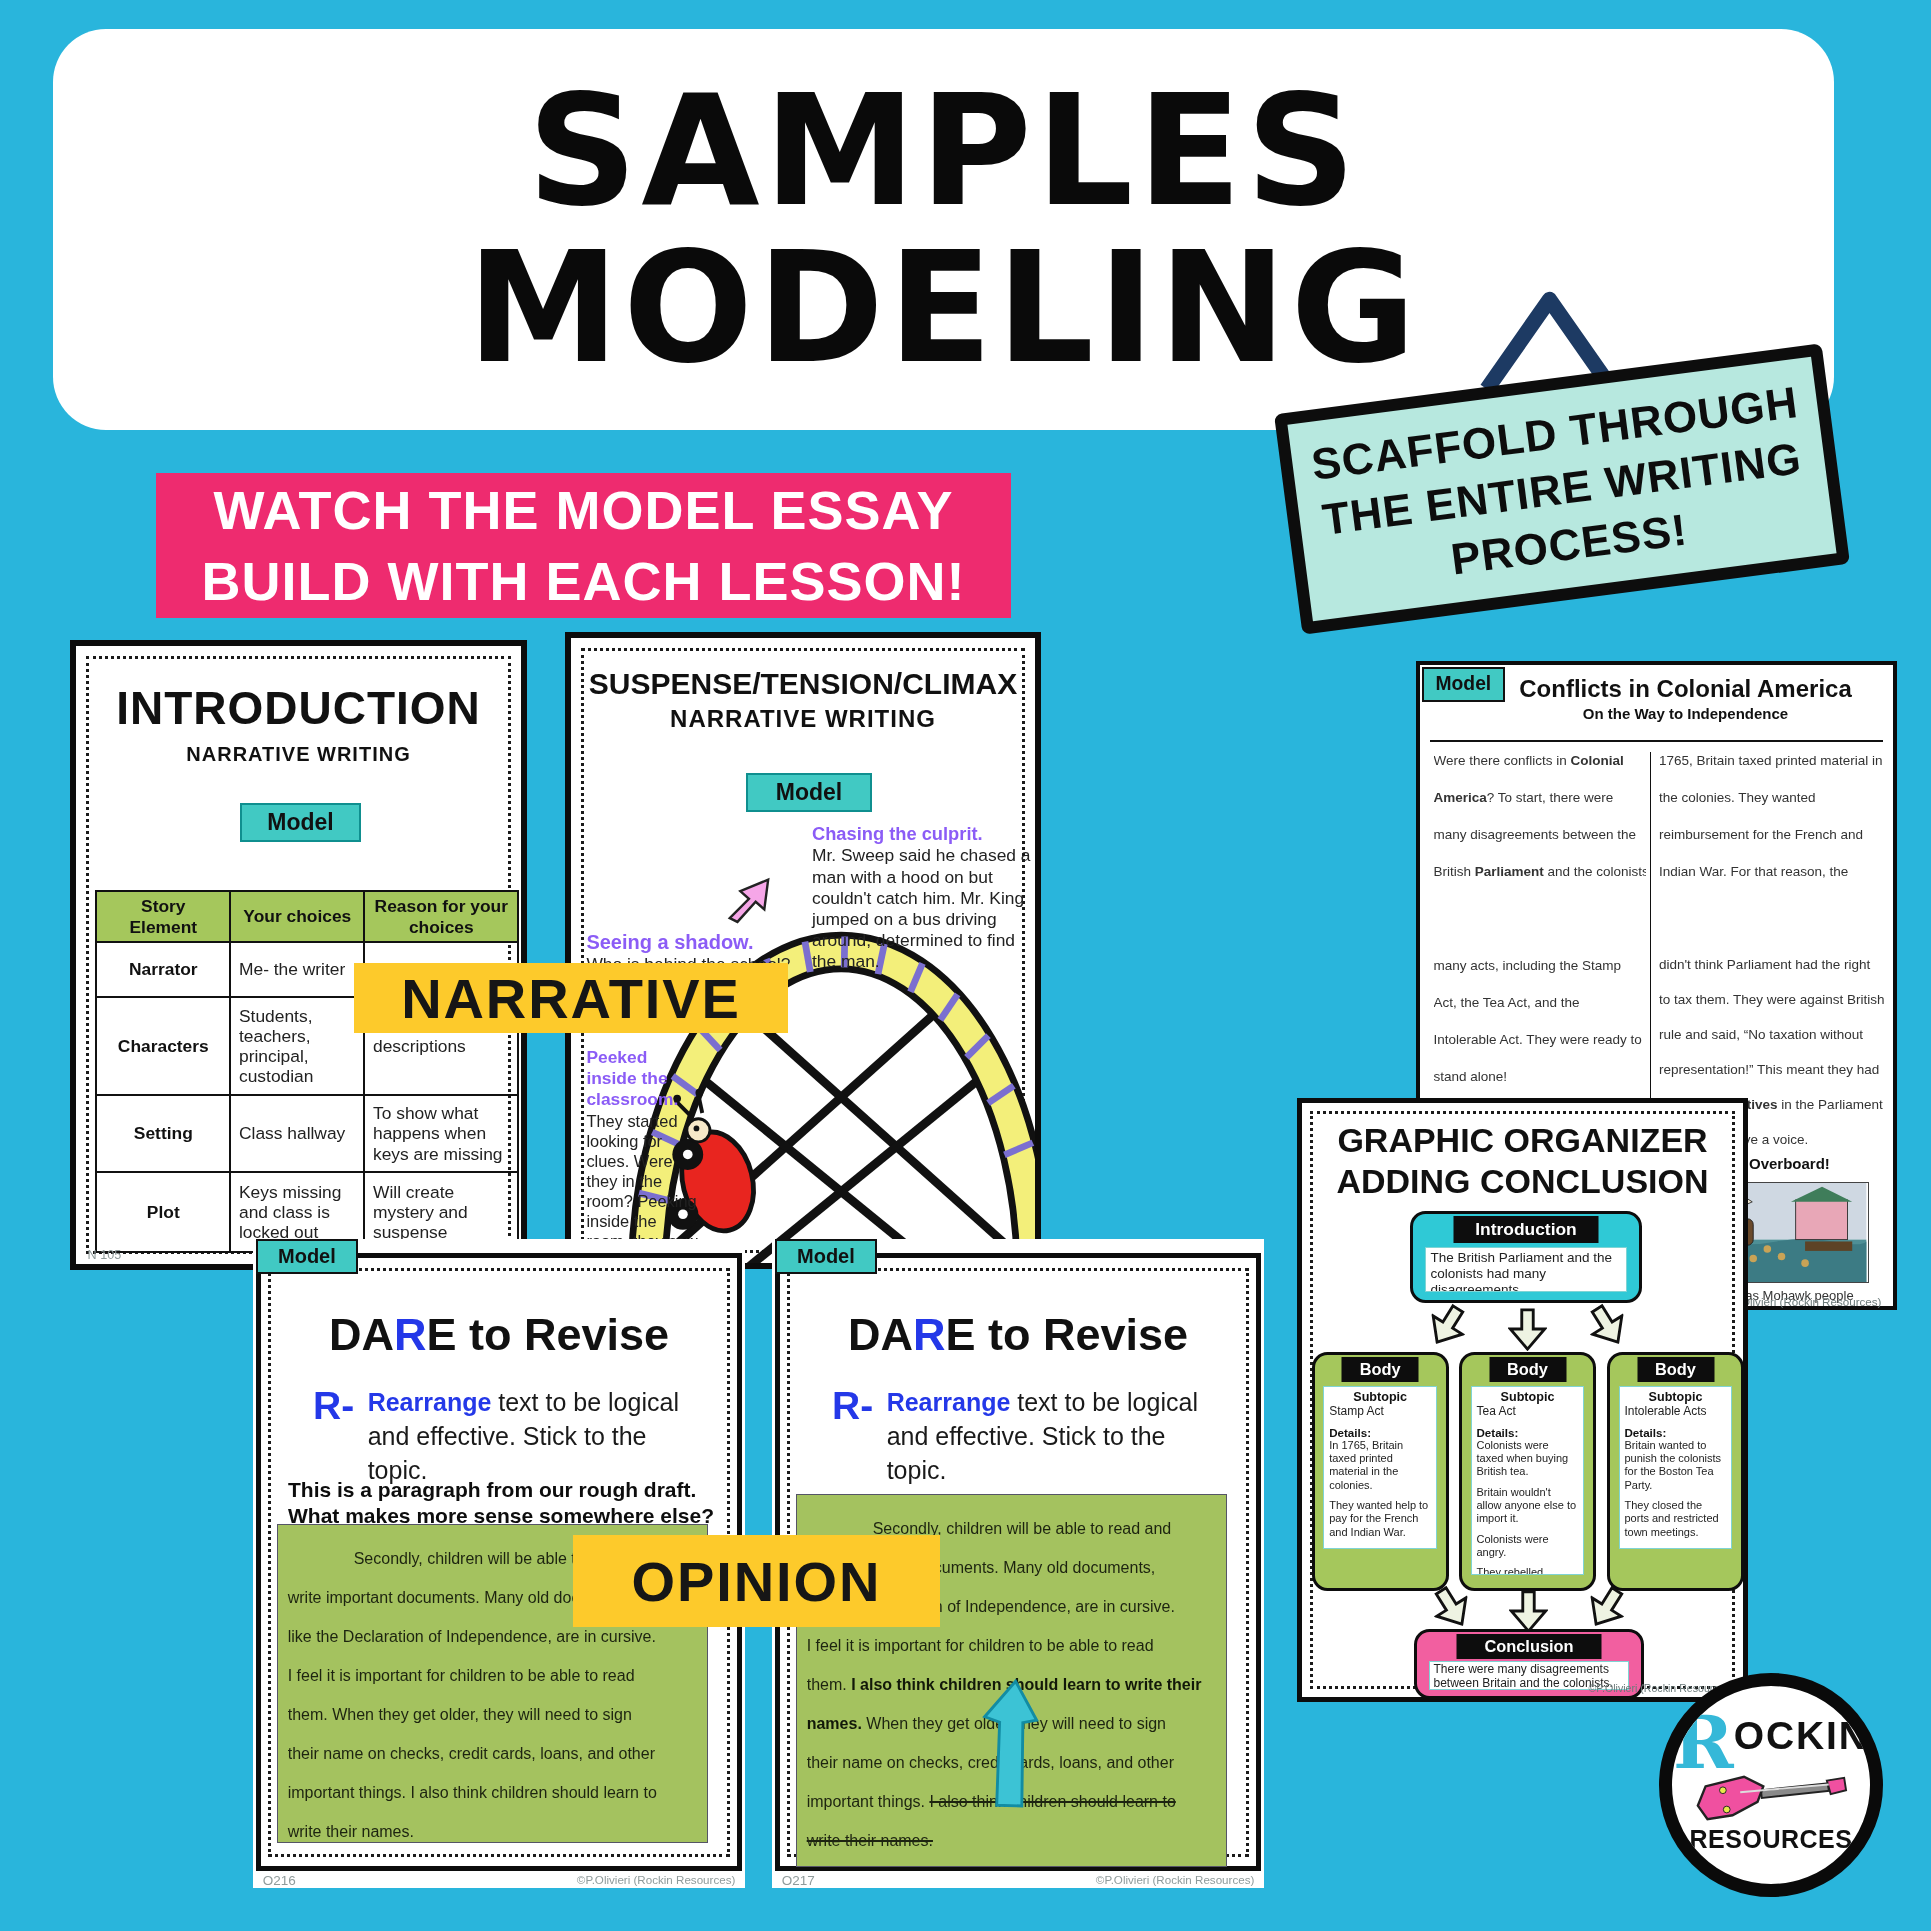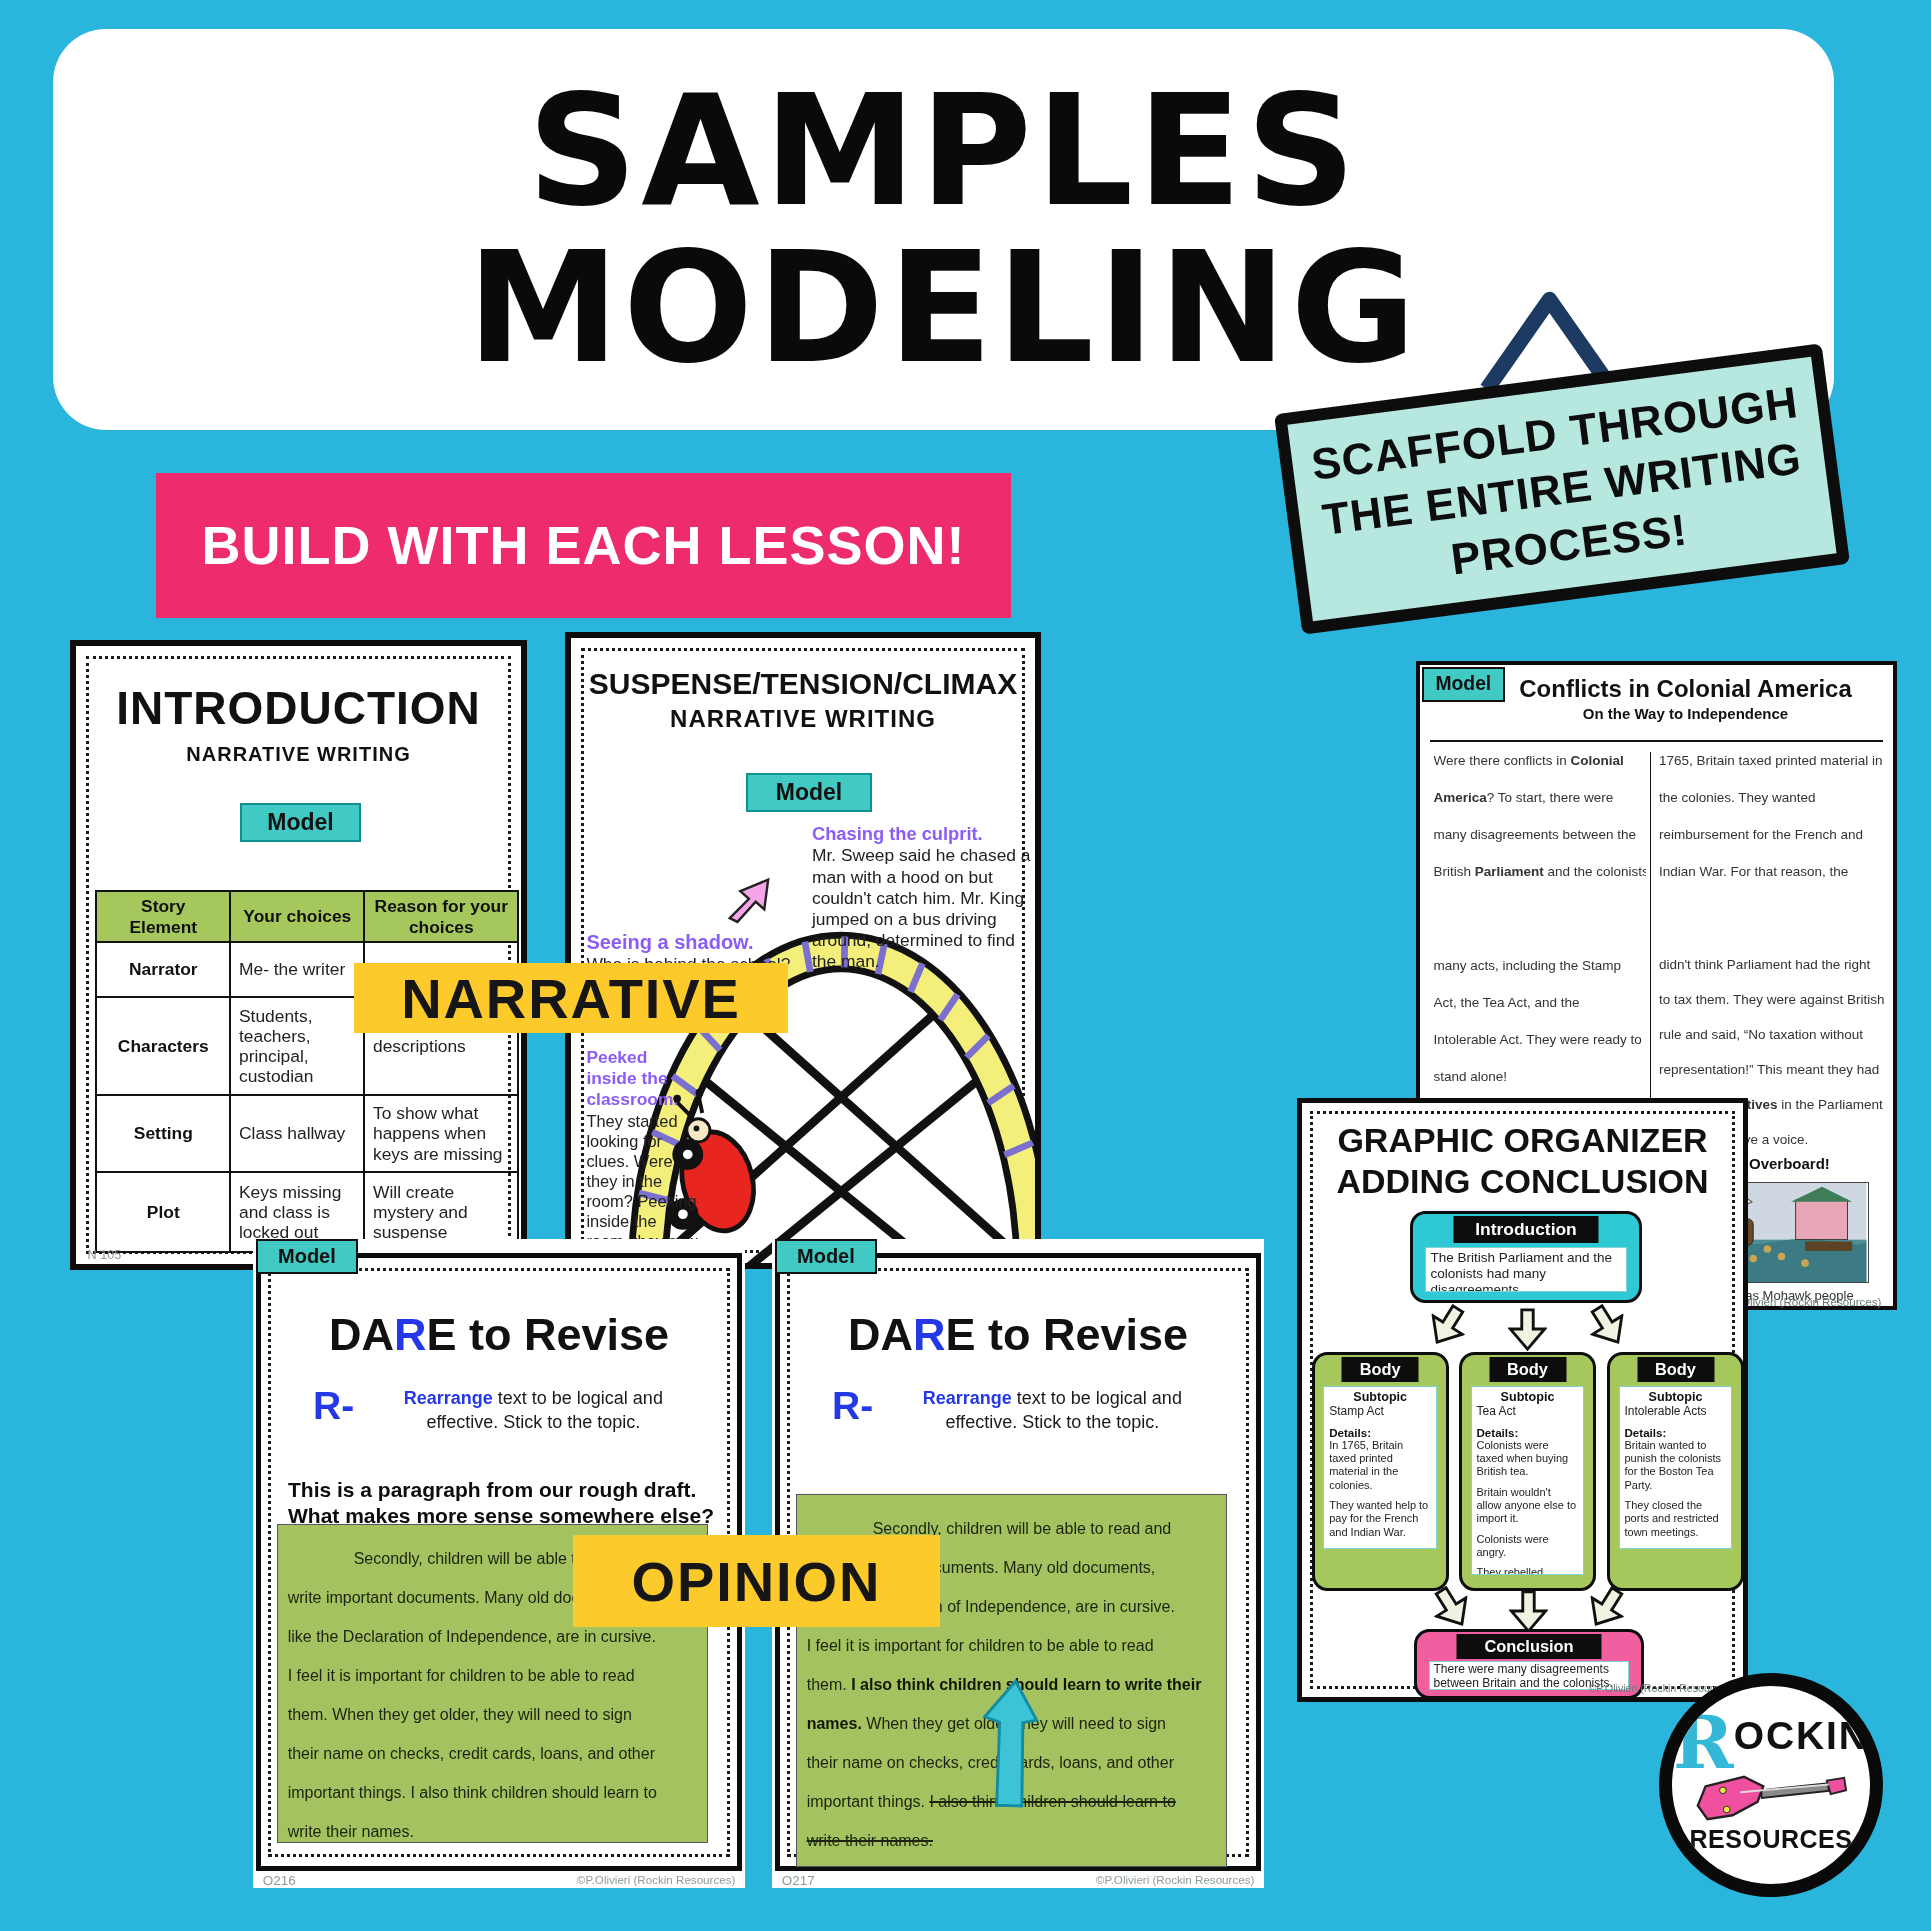--- a/index.html
+++ b/index.html
@@ -87,21 +87,21 @@
   #go-doc .gfoot{position:absolute;right:9.7px;bottom:2.9px;font-size:10.6px;color:#6b7a7a;}
   
   .dare{width:492px;height:649px;background:#fff;}
   .dare .frame{position:absolute;left:2.9px;right:2.9px;top:13.5px;bottom:17.4px;border:5.8px solid #0c0c0c;}
   .dare .dotted{inset:29px 15.4px 31px 15.4px;}
   .dare .model-tab{left:2.9px;top:0;width:102px;height:35px;font-size:20px;}
   .dare .h1{text-align:center;font-size:45px;font-weight:900;margin-top:70px;}
   .dare .h1 .blue{color:var(--c-blue);}
   .r-line{position:absolute;left:60px;top:147px;width:386px;display:flex;gap:13.5px;}
   .r-line .rr{color:var(--c-blue);font-size:39px;font-weight:900;line-height:1;}
-  .r-line p{font-size:18px;color:#1a1a1a;line-height:1.35;text-align:center;}
+  .r-line p{font-size:25px;color:#1a1a1a;line-height:1.35;}
   .r-line p b{color:var(--c-blue);}
   .dare .prompt{position:absolute;left:35px;top:238px;font-size:21px;font-weight:800;line-height:1.25;color:#0d0d0d;}
   .green-box{position:absolute;left:24px;width:431px;background:var(--c-greenbox);border:1px solid #556;
     padding:13.5px 7.7px 7.7px 9.7px;}
   .green-box div{height:39px;line-height:39px;font-size:16px;color:#1d2410;white-space:nowrap;overflow:visible;}
   .green-box div.first{padding-left:66px;}
   .green-box b{font-weight:800;color:#121809;}
   .green-box s{text-decoration-thickness:1.9px;}
   .dare .code{position:absolute;left:9.7px;bottom:0px;font-size:13.5px;}
   .dare .cr{position:absolute;right:9.7px;bottom:1.9px;font-size:11.6px;color:#8f9b9b;}
@@ -131,20 +131,21 @@
   <svg class="abs hanger" viewBox="0 0 150 110">
     <polyline points="10,105 75,12 140,105" fill="none" stroke="#1d3a63" stroke-width="16" stroke-linejoin="round"></polyline>
   </svg>
   <div class="abs sign">
     <div>SCAFFOLD THROUGH</div>
     <div>THE ENTIRE WRITING</div>
     <div>PROCESS!</div>
   </div>
 
   <div class="abs pink-banner">
+    <div>WATCH THE MODEL ESSAY</div>
     <div>BUILD WITH EACH LESSON!</div>
   </div>
 
   <div class="abs doc" id="intro-doc">
     <div class="dotted"></div>
     <div class="h1">INTRODUCTION</div>
     <div class="h2">NARRATIVE WRITING</div>
     <div class="model-chip">Model</div>
     <table class="story">
       <tbody>

